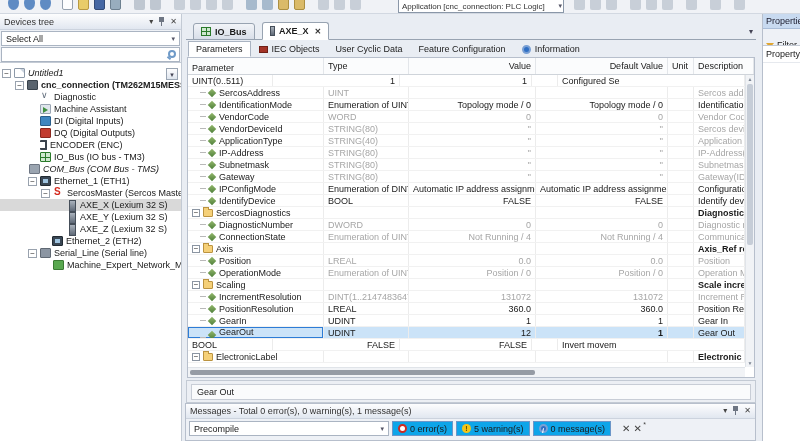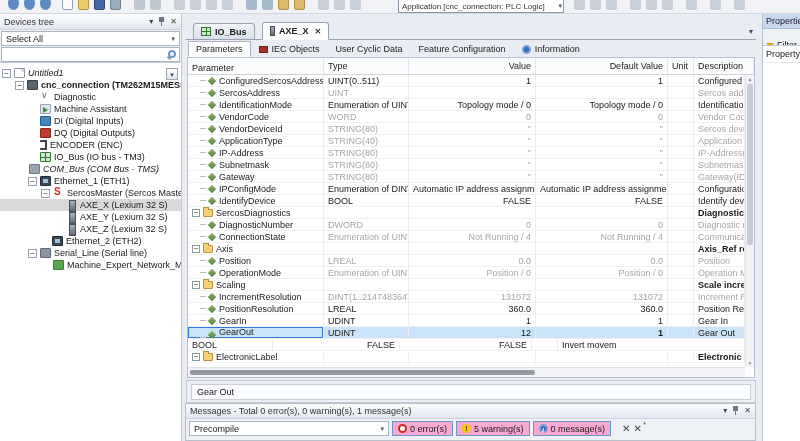--- a/index.html
+++ b/index.html
@@ -134,21 +134,21 @@
   .status-box { position:absolute; left:4px; right:4px; top:3px; height:16px;
     background:#fafbfc; border:1px solid #c8cdd6; line-height:15px; padding:0 5px; }
   
   #messages-panel { position:absolute; left:185px; top:403px; width:571px; height:38px;
     background:#eef1f6; border:1px solid #b7bfcc; }
   .msg-toolbar { position:absolute; left:1px; right:1px; top:15px; height:19px;
     display:flex; align-items:center; padding:0 2px; gap:3px; }
   .msg-combo { width:200px; height:15px; background:#fff; border:1px solid #aab4c2;
     display:flex; align-items:center; padding:0 4px; position:relative; }
   .msg-combo .combo-arr { margin-left:auto; font-size:7px; color:#556; }
-  .msg-btn { height:15px; border:1px solid #6b96c8; background:#f9a8d4;
+  .msg-btn { height:15px; border:1px solid #6b96c8; background:#0ea5e9;
     display:flex; align-items:center; gap:3px; padding:0 5px; }
   .ico-error { width:9px; height:9px; border:2px solid #cf2a21; border-radius:50%; background:#fff; }
   .ico-warn { width:9px; height:9px; border-radius:50%; background:#f5c518; color:#5a4a00;
     font-size:7px; font-weight:bold; line-height:9px; text-align:center; }
   .ico-info { width:9px; height:9px; border-radius:50%; background:#2f6fc4; color:#fff;
     font-size:7px; font-weight:bold; line-height:9px; text-align:center; font-style:italic; }
   .msg-x { font-size:10px; color:#444; margin-left:8px; }
   .msg-xa { font-size:10px; color:#444; position:relative; }
   .msg-xa::after { content:'*'; position:absolute; top:-2px; right:-4px; font-size:7px; color:#444; }
   .msg-list { position:absolute; left:1px; right:1px; top:35px; bottom:1px; background:#fff; }
@@ -347,25 +347,20 @@
     <div class="t-header">
       <div class="c-param">Parameter</div>
       <div class="c-type">Type</div>
       <div class="c-value">Value</div>
       <div class="c-def">Default Value</div>
       <div class="c-unit">Unit</div>
       <div class="c-desc">Description</div>
     </div>
     <div class="t-rows">
         <div class="t-row param">
-          <div class="c-param">
-            <span class="dash"></span>
-            <span class="p-ico"></span>
-            <span>ConfiguredSercosAddress</span>
-          </div>
           <div class="c-type">UINT(0..511)</div>
           <div class="c-value">1</div>
           <div class="c-def">1</div>
           <div class="c-unit"></div>
           <div class="c-desc">Configured Se</div>
         </div>
         <div class="t-row param readonly">
           <div class="c-param">
             <span class="dash"></span>
             <span class="p-ico"></span>

